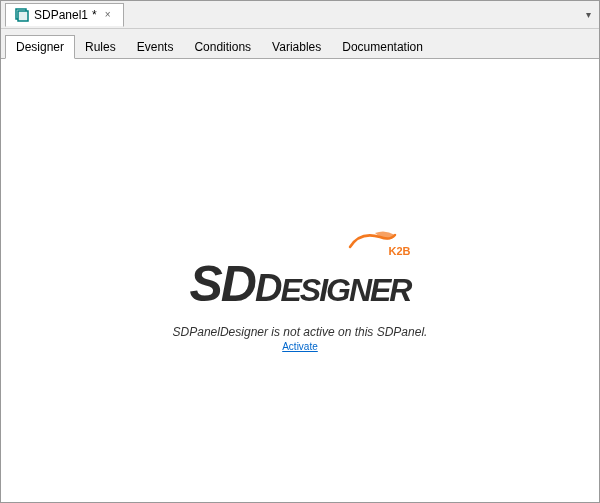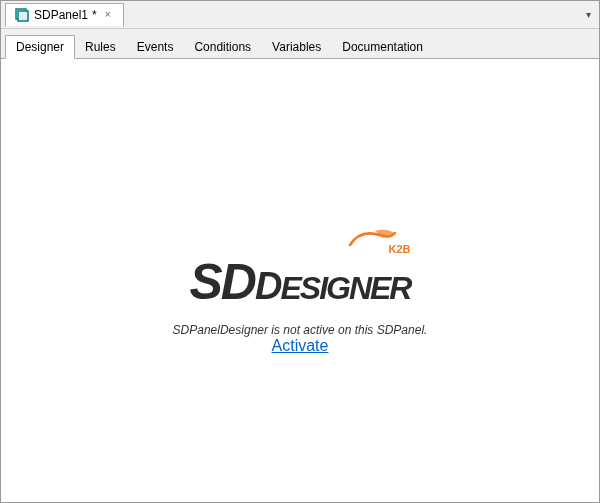--- a/index.html
+++ b/index.html
@@ -153,21 +153,21 @@
       font-size: 12px;
       color: #333;
       text-align: left;
       font-style: italic;
     }
 
     .activate-link {
       color: #0066cc;
       text-decoration: underline;
       cursor: pointer;
-      font-size: 16px;
+      font-size: 10px;
     }
   </style>
 </head>
 <body>
 
 <div class="window">
 
   <div class="title-bar">
     <div class="title-bar-left">
       <div class="title-tab">

